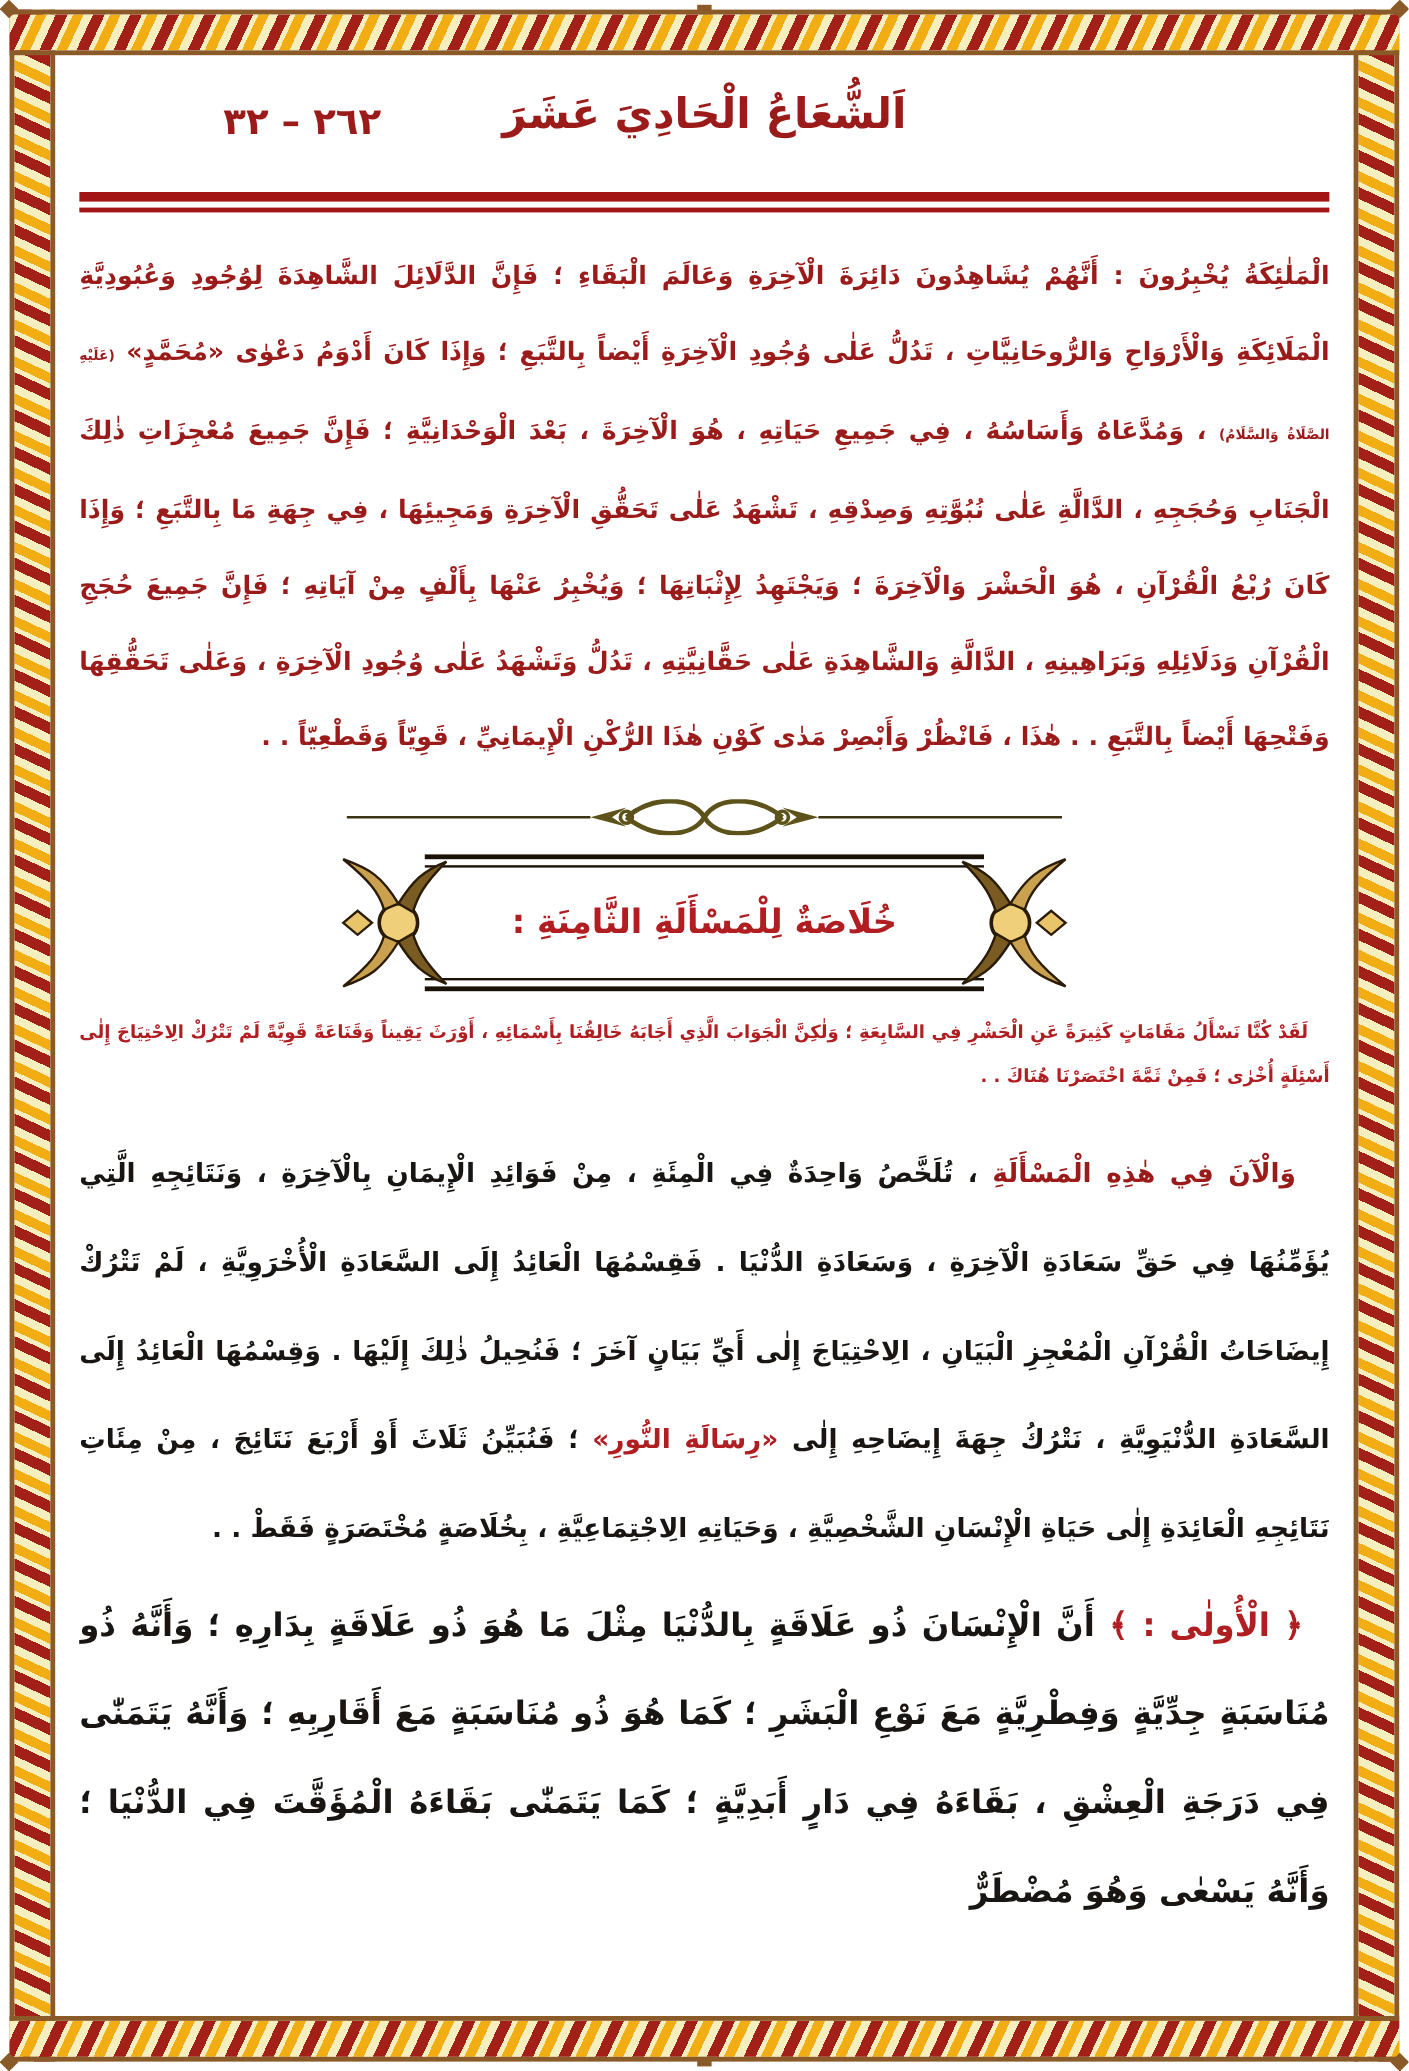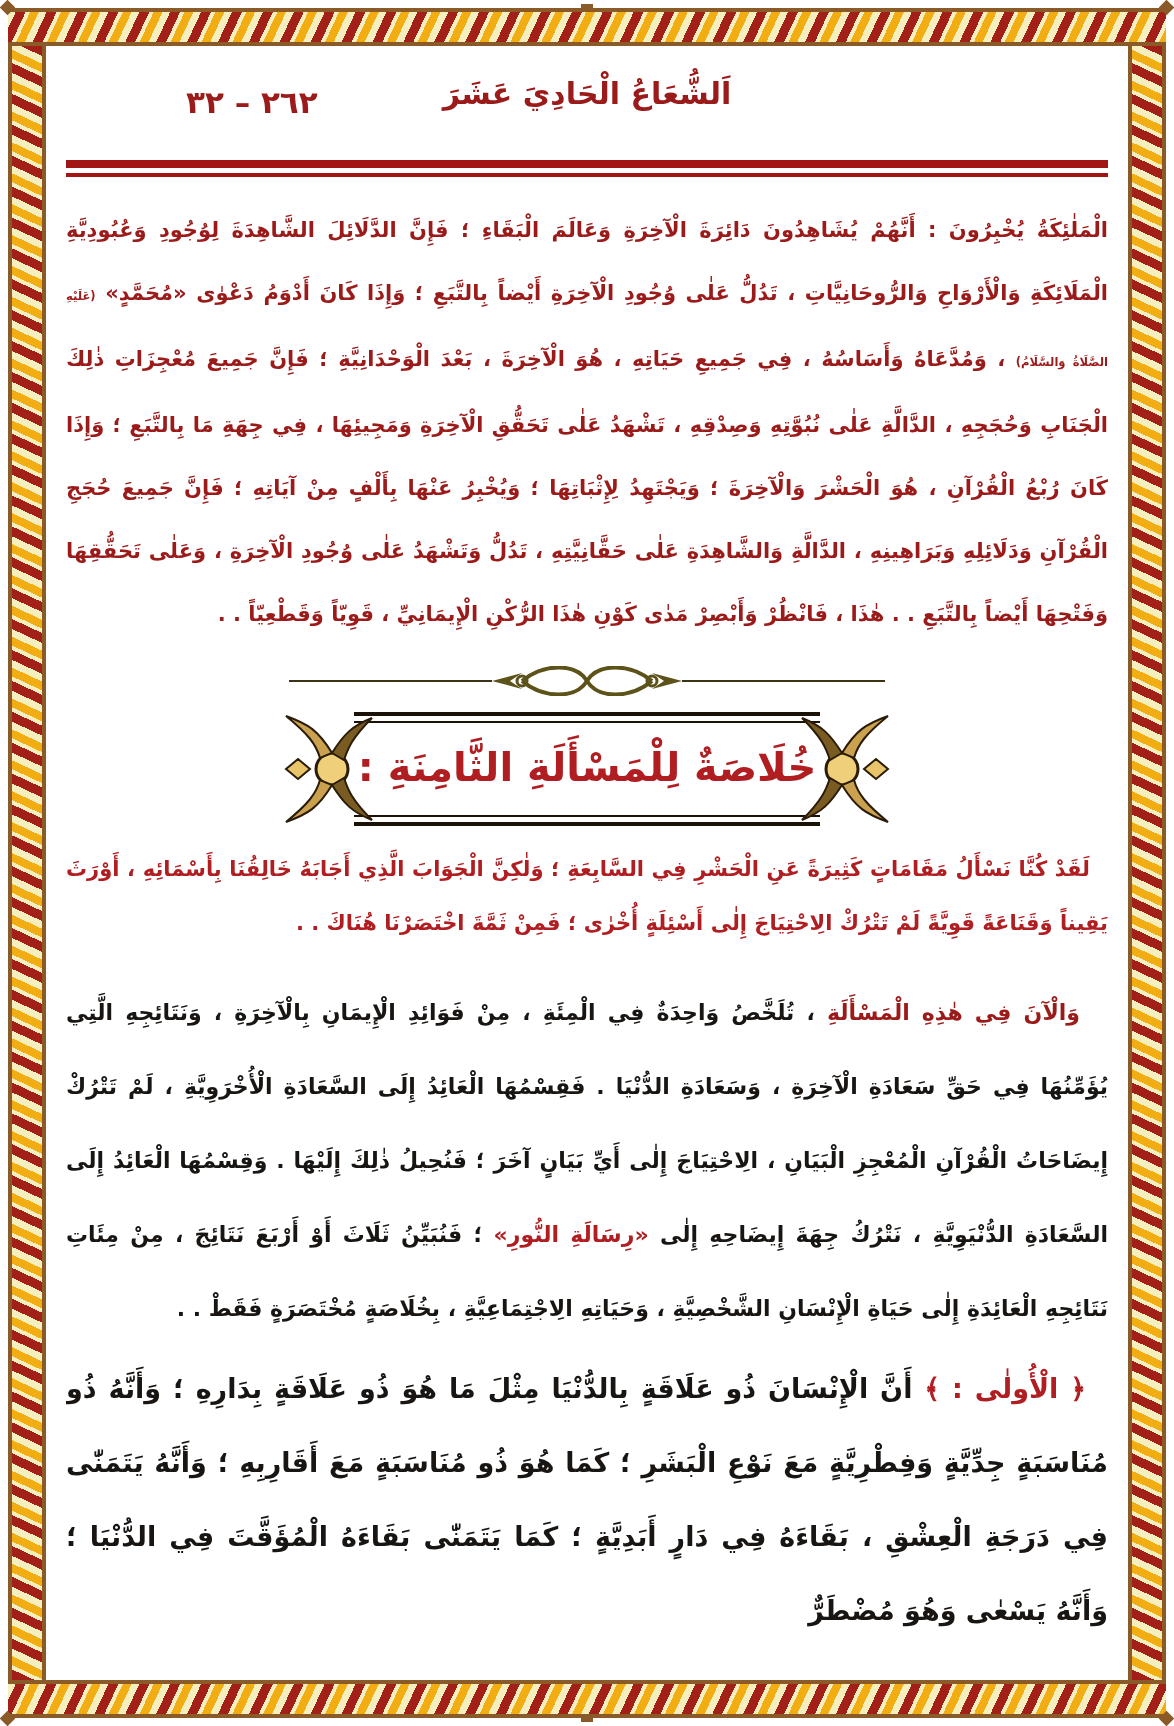--- a/index.html
+++ b/index.html
@@ -47,41 +47,41 @@
     position:absolute;top:58px;left:66px;right:66px;bottom:52px;
     overflow:hidden;
   }
   .header{position:relative;height:86px;}
   .page-number{
     position:absolute;left:120px;top:26px;
     color:var(--text_maroon);font-size:31px;font-weight:bold;letter-spacing:4px;
   }
   .title{
     position:absolute;left:0;right:0;top:18px;text-align:center;
-    color:var(--text_maroon);font-size:30px;font-weight:bold;
+    color:var(--text_maroon);font-size:35px;font-weight:bold;
   }
   .double-rule{
     height:5px;margin-top:16px;
     border-top:8px solid var(--rule_maroon);
     border-bottom:4px solid var(--rule_maroon);
   }
   .para{
     margin:0;font-weight:bold;
     text-align:justify;text-justify:inter-word;
   }
   .p-angels{
     margin-top:22px;
     color:var(--text_maroon);
     font-size:21px;line-height:63px;
   }
   .salutation{font-size:0.55em;letter-spacing:0;}
   .p-summary{
     margin-top:14px;
     color:var(--text_red);
-    font-size:21px;line-height:54px;text-indent:18px;
+    font-size:15px;line-height:37px;text-indent:18px;
   }
   .p-now{
     margin-top:26px;
     color:var(--text_black);
     font-size:22px;line-height:74px;text-indent:28px;
   }
   .p-first{
     margin-top:6px;
     color:var(--text_black);
     font-size:27px;line-height:74px;text-indent:22px;
@@ -102,21 +102,21 @@
     border-top:4px solid #1a1206;border-bottom:4px solid #1a1206;
   }
   .cart-inner::before,.cart-inner::after{
     content:"";position:absolute;left:0;right:0;height:2px;background:#1a1206;
   }
   .cart-inner::before{top:5px;}
   .cart-inner::after{bottom:5px;}
   .cart-title{
     position:absolute;left:0;right:0;top:50%;transform:translateY(-54%);
     text-align:center;color:var(--text_red);
-    font-size:40px;font-weight:bold;
+    font-size:28px;font-weight:bold;
   }
   .orn{position:absolute;top:0;}
   .orn-right{right:-14px;}
   .orn-left{left:-14px;transform:scaleX(-1);}
 </style>
 </head>
 <body>
 
 <div class="page">
 

